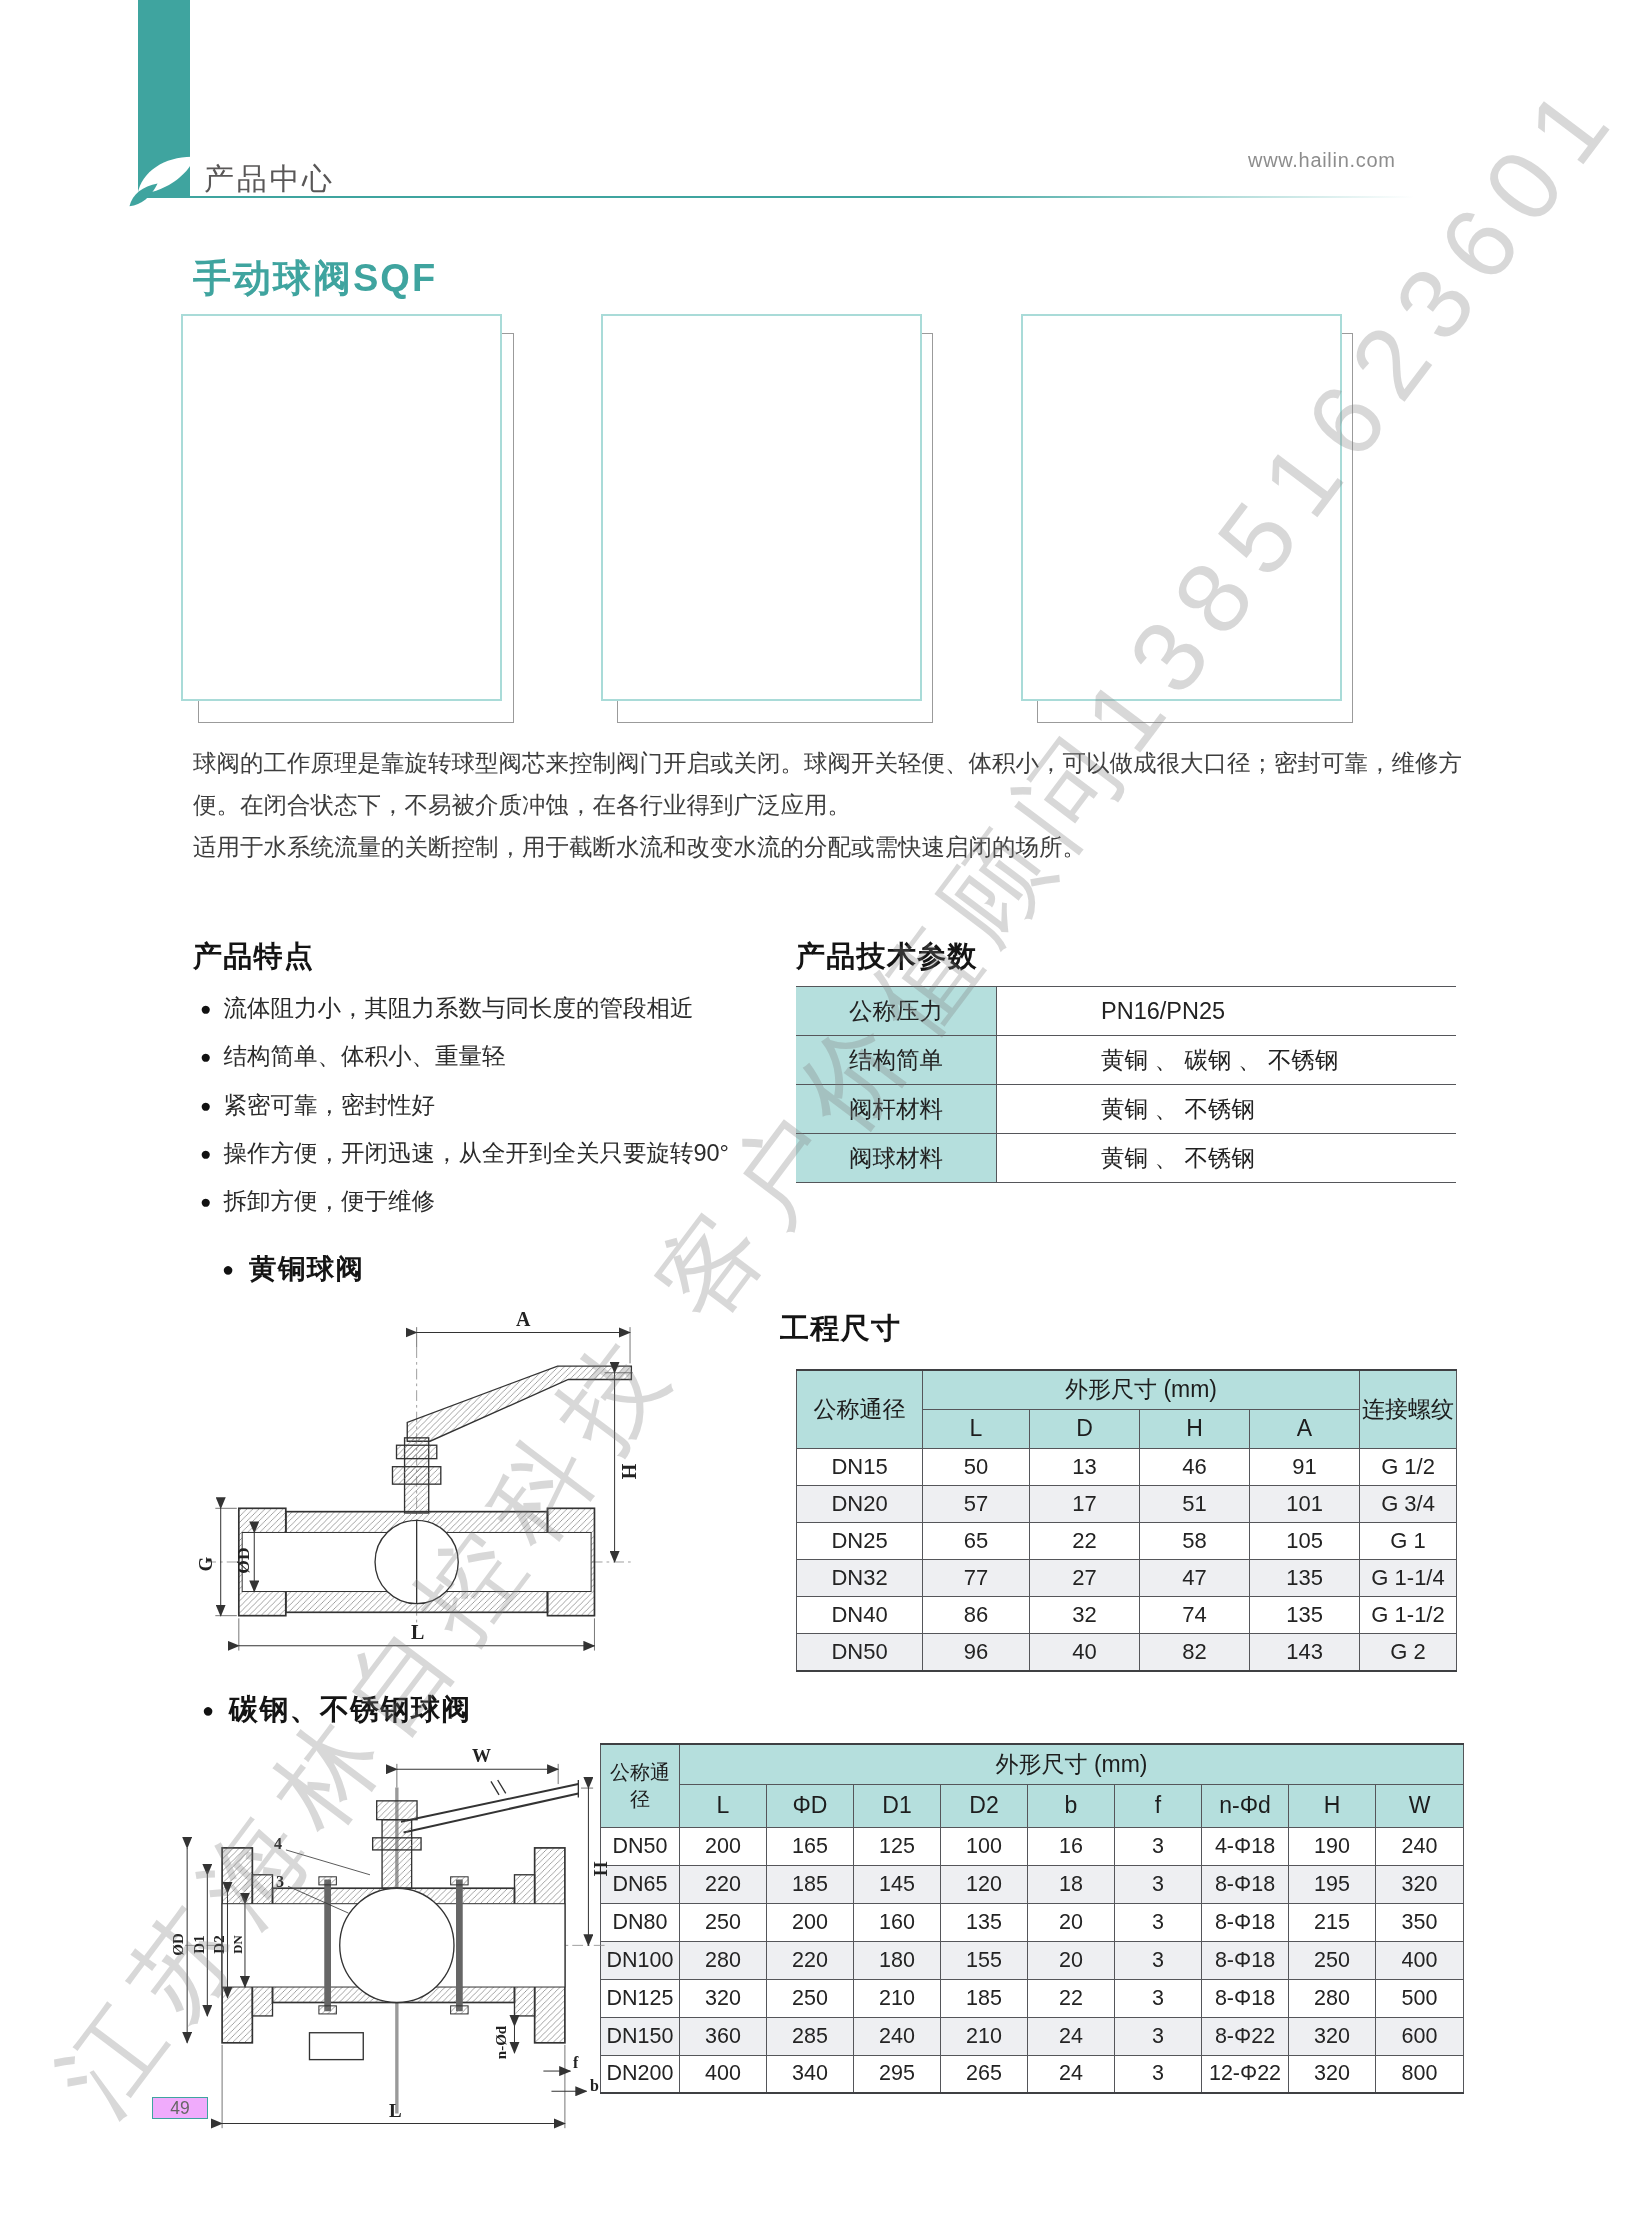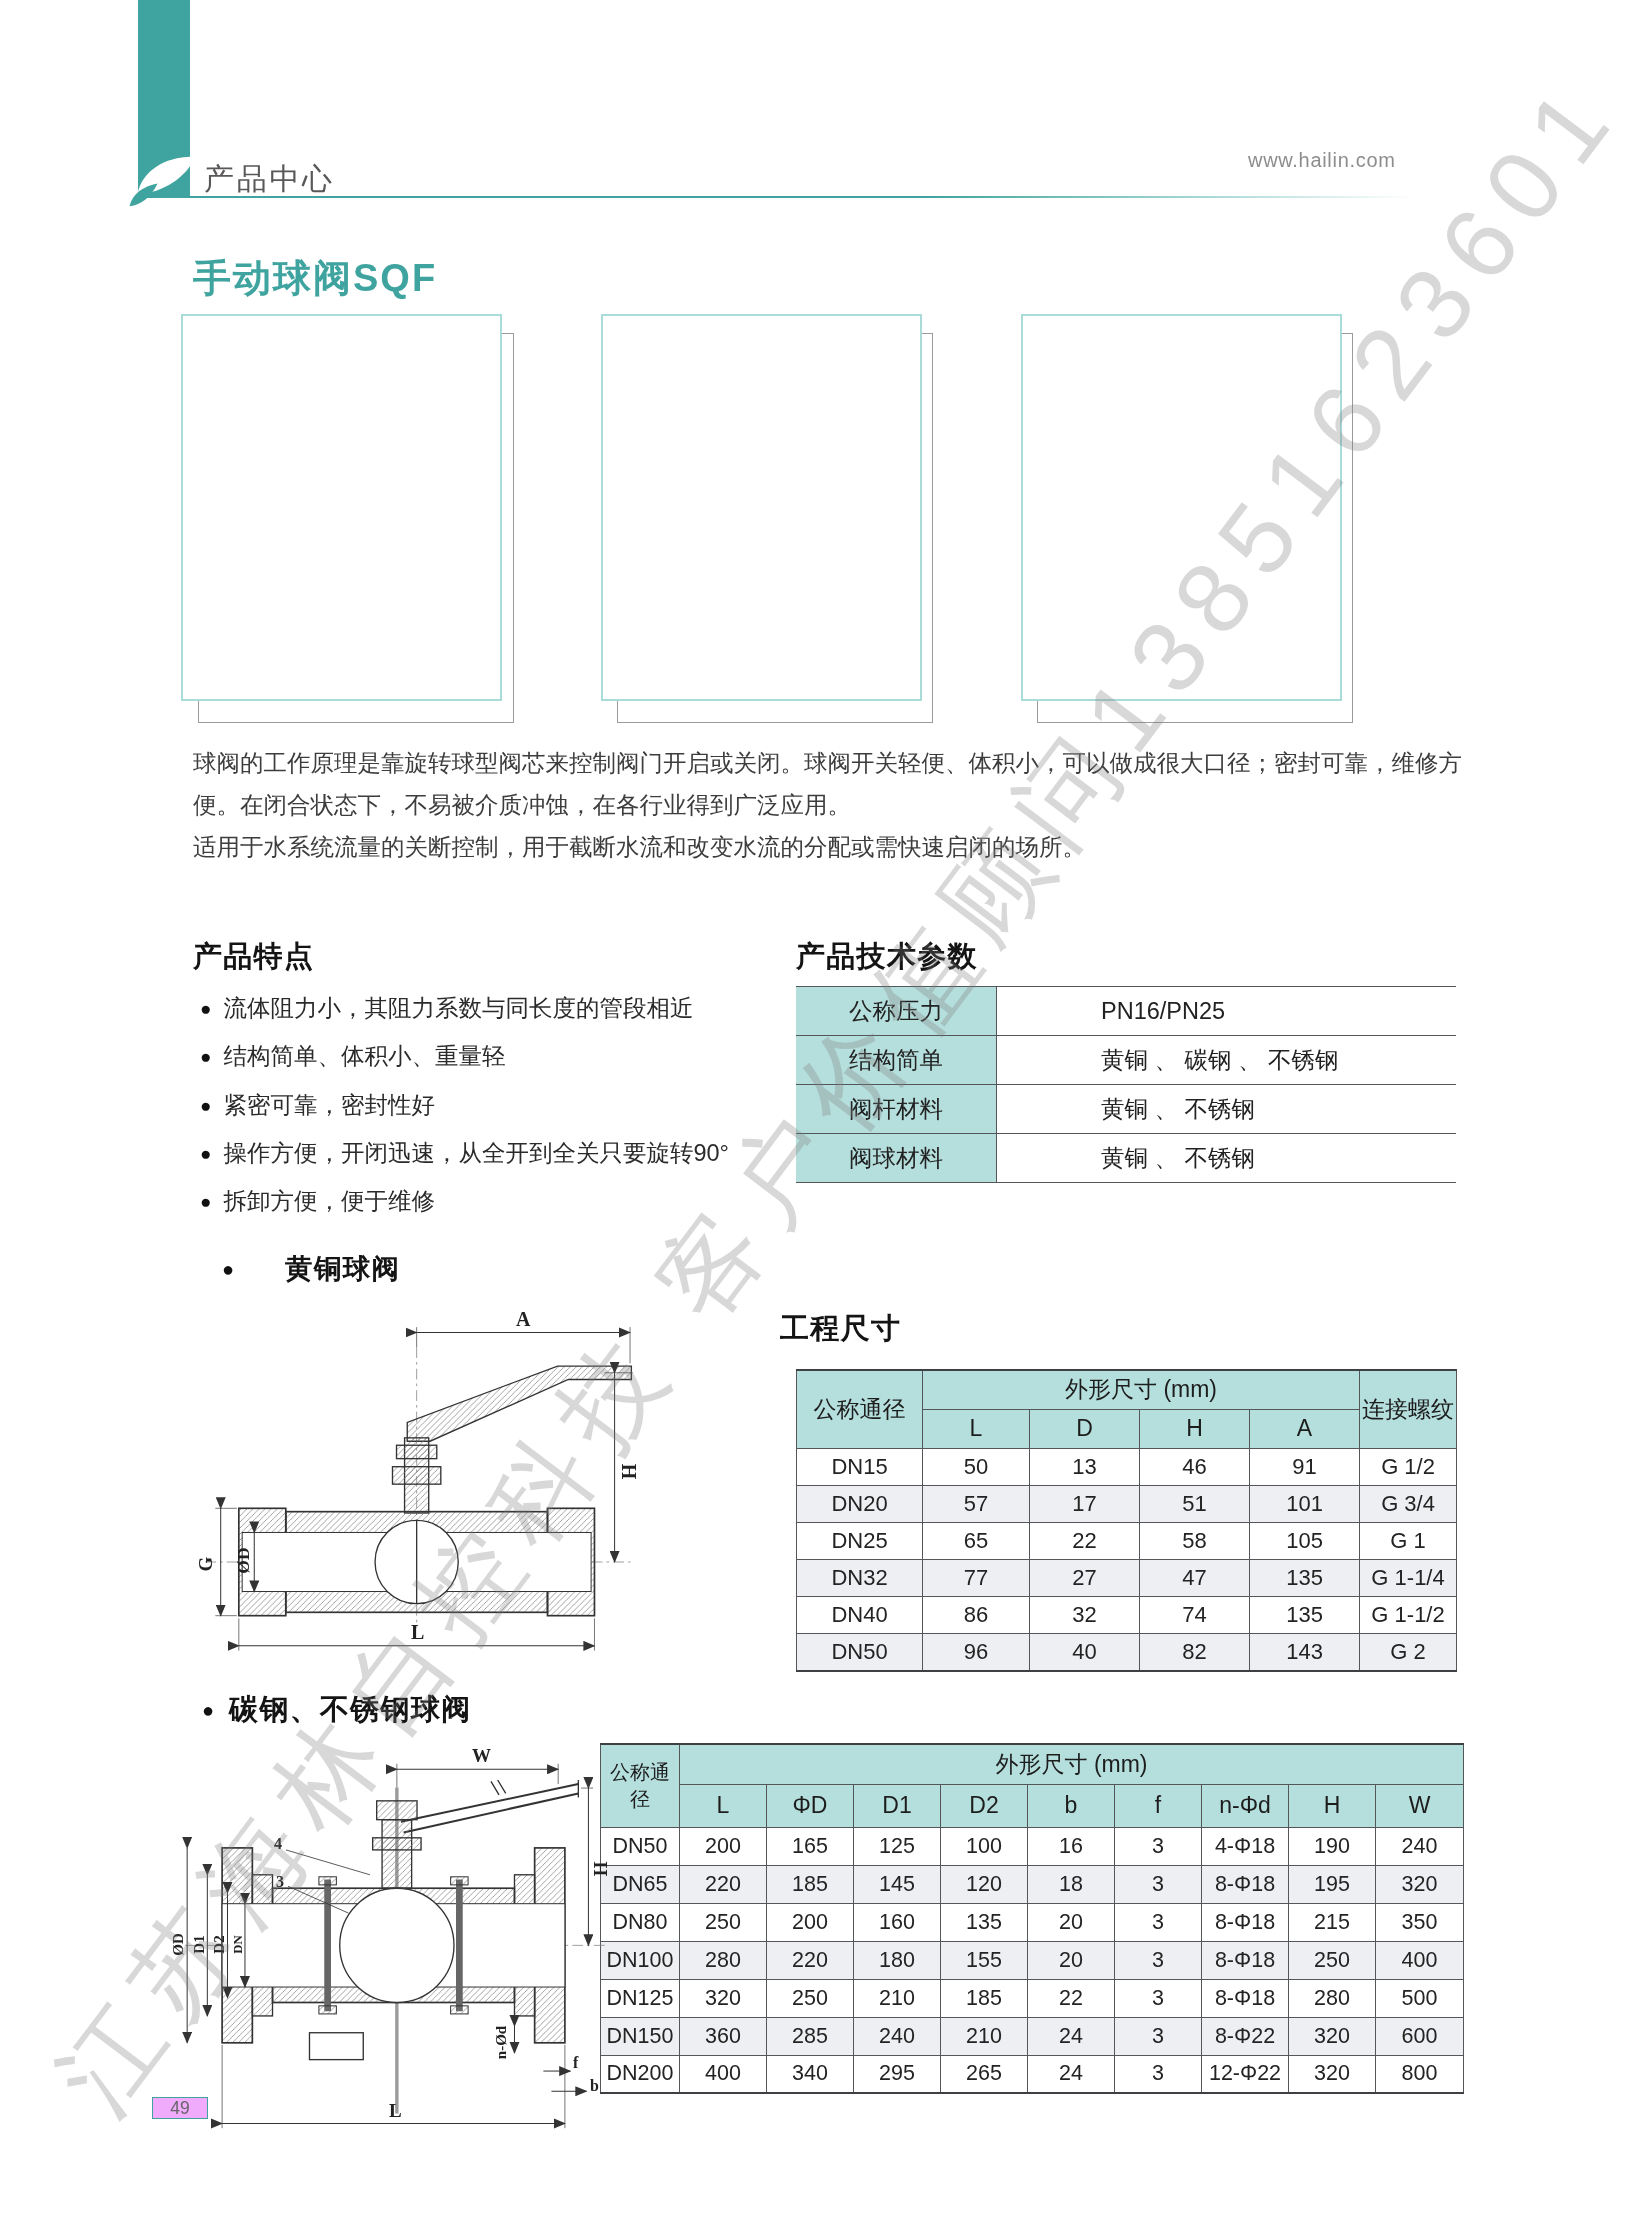--- a/index.html
+++ b/index.html
@@ -226,21 +226,21 @@
       </tr>
   <tr>
         <td class="lab">阀球材料</td>
         <td class="val">黄铜 、 不锈钢</td>
       </tr>
 </tbody>
   </table>
 
 <div class="abs sub-head" style="left:222px;top:1251px;">
   <span class="dot">●</span>
-  <span class="h-sec" style="font-size:27.5px;margin-left:36px;">黄铜球阀</span>
+  <span class="h-sec" style="font-size:27.5px;">黄铜球阀</span>
 </div>
 
 <div class="abs drawing" style="left:195px;top:1307px;width:450px;height:359px;">
   <svg width="450" height="359" viewBox="0 0 670 535">
     <defs>
       <pattern id="hatch" patternUnits="userSpaceOnUse" width="9" height="9">
         <path d="M0,9 L9,0" stroke="#777" stroke-width="1"></path>
       </pattern>
       <marker id="ar" markerWidth="12" markerHeight="10" refX="11" refY="5" orient="auto">
         <path d="M0,0 L12,5 L0,10 Z" fill="#333"></path>

